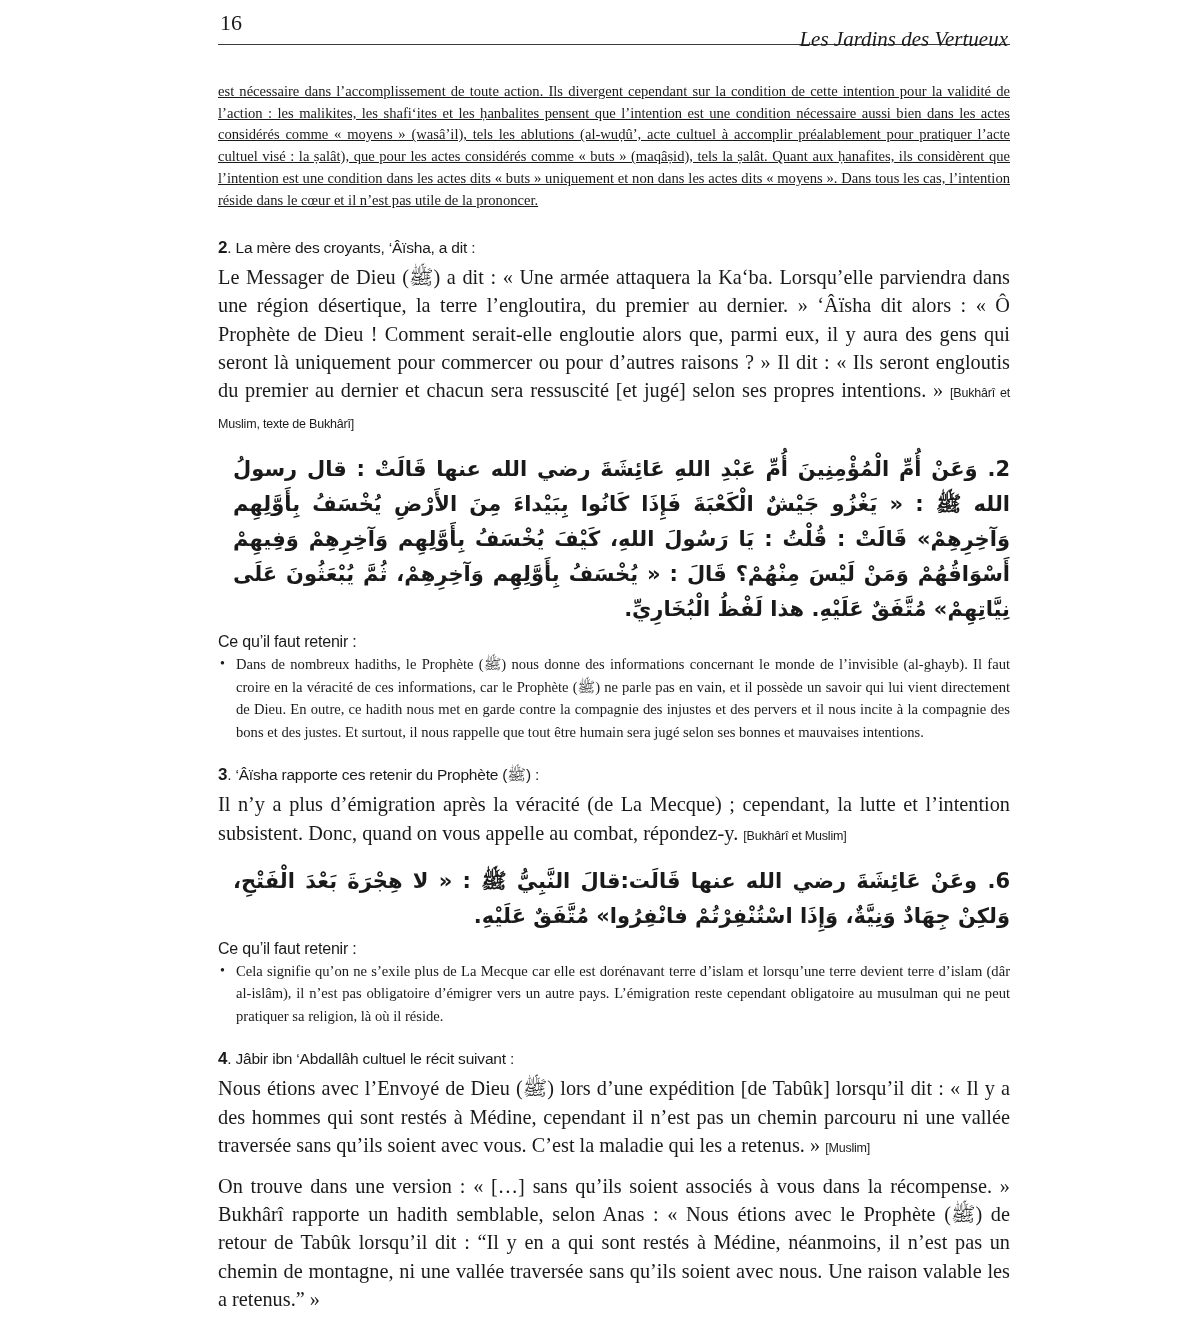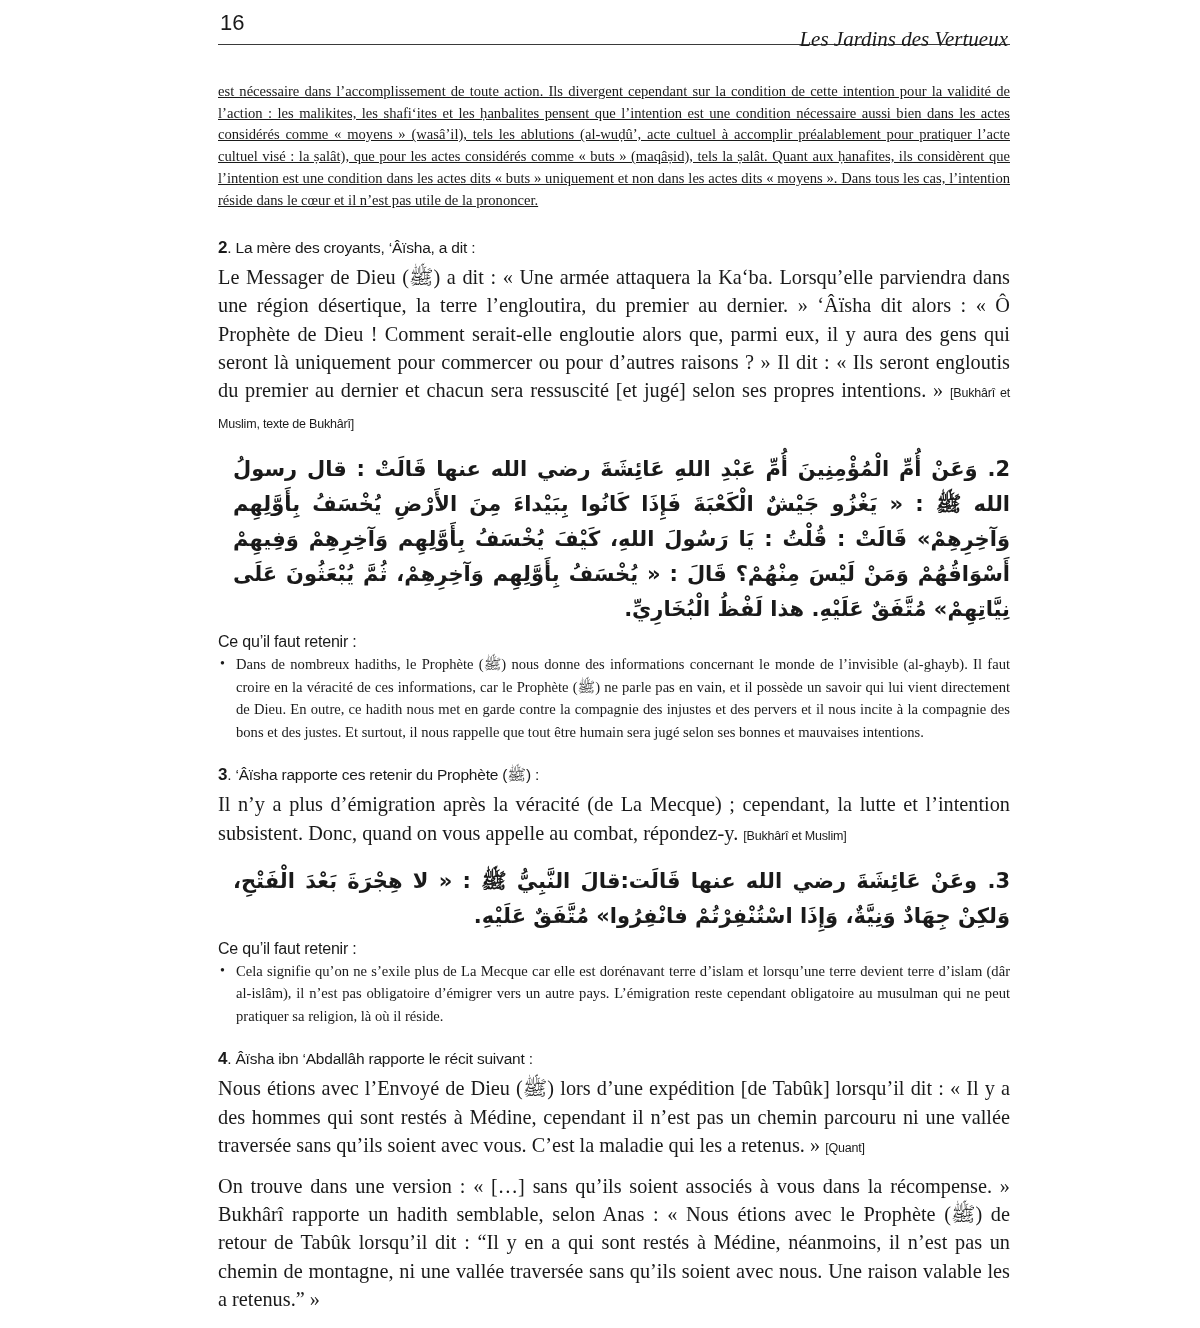--- a/index.html
+++ b/index.html
@@ -23,21 +23,21 @@
     .running-head {
       position: relative;
       height: 40px;
       border-bottom: 1.5px solid #3a3a3a;
       margin-top: 4px;
     }
     .page-number {
       position: absolute;
       left: 2px;
       top: 6px;
-      font-family: Liberation Sans, sans-serif;
+      font-family: Liberation Serif, serif;
       font-size: 22px;
     }
     .book-title {
       position: absolute;
       right: 2px;
       top: 23px;
       font-family: "Liberation Serif", "DejaVu Serif", serif;
       font-style: italic;
       font-size: 21px;
     }
@@ -144,35 +144,35 @@
   <div class="spacer-h3"></div>
 
   <section class="hadith">
     <div class="hadith-heading">
       <span class="num">3</span><span>. ‘Âïsha rapporte ces retenir du Prophète (ﷺ) :</span>
     </div>
     <div class="hadith-text">
       <span>Il n’y a plus d’émigration après la véracité (de La Mecque) ; cependant, la lutte et l’intention subsistent. Donc, quand on vous appelle au combat, répondez-y.</span>
       <span class="source-ref">[Bukhârî et Muslim]</span>
     </div>
-    <div class="arabic">3. وعَنْ عَائِشَةَ رضي الله عنها قَالَت:قالَ النَّبِيُّ ﷺ : « لا هِجْرَةَ بَعْدَ الْفَتْحِ، وَلكِنْ جِهَادٌ وَنِيَّةٌ، وَإِذَا اسْتُنْفِرْتُمْ فانْفِرُوا» مُتَّفَقٌ عَلَيْهِ.</div>
+    <div class="arabic">6. وعَنْ عَائِشَةَ رضي الله عنها قَالَت:قالَ النَّبِيُّ ﷺ : « لا هِجْرَةَ بَعْدَ الْفَتْحِ، وَلكِنْ جِهَادٌ وَنِيَّةٌ، وَإِذَا اسْتُنْفِرْتُمْ فانْفِرُوا» مُتَّفَقٌ عَلَيْهِ.</div>
     <div class="retain-label">Ce qu’il faut retenir :</div>
     <div class="bullet-item">
       <span class="bullet">•</span>
       <span>Cela signifie qu’on ne s’exile plus de La Mecque car elle est dorénavant terre d’islam et lorsqu’une terre devient terre d’islam (dâr al-islâm), il n’est pas obligatoire d’émigrer vers un autre pays. L’émigration reste cependant obligatoire au musulman qui ne peut pratiquer sa religion, là où il réside.</span>
     </div>
   </section>
 
   <div class="spacer-h4"></div>
 
   <section class="hadith">
     <div class="hadith-heading">
-      <span class="num">4</span><span>. Âïsha ibn ‘Abdallâh rapporte le récit suivant :</span>
+      <span class="num">4</span><span>. Jâbir ibn ‘Abdallâh cultuel le récit suivant :</span>
     </div>
     <div class="hadith-text">
       <span>Nous étions avec l’Envoyé de Dieu (ﷺ)  lors d’une expédition [de Tabûk] lorsqu’il dit : « Il y a des hommes qui sont restés à Médine, cependant il n’est pas un chemin parcouru ni une vallée traversée sans qu’ils soient avec vous. C’est la maladie qui les a retenus. »</span>
-      <span class="source-ref">[Quant]</span>
+      <span class="source-ref">[Muslim]</span>
     </div>
     <div class="para-gap"></div>
     <div class="hadith-text">On trouve dans une version : « […] sans qu’ils soient associés à vous dans la récompense. » Bukhârî rapporte un hadith semblable, selon Anas : « Nous étions avec le Prophète (ﷺ) de retour de Tabûk lorsqu’il dit : “Il y en a qui sont restés à Médine, néanmoins, il n’est pas un chemin de montagne, ni une vallée traversée sans qu’ils soient avec nous. Une raison valable les a retenus.” »</div>
   </section>
 
 </div>
 
 </body></html>

